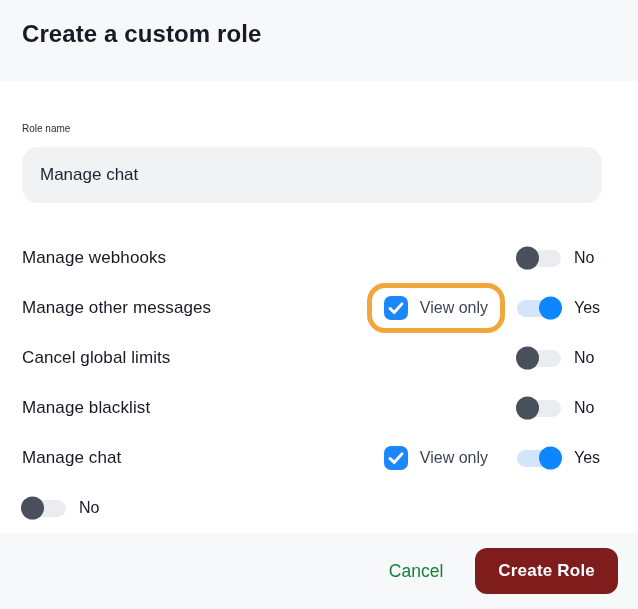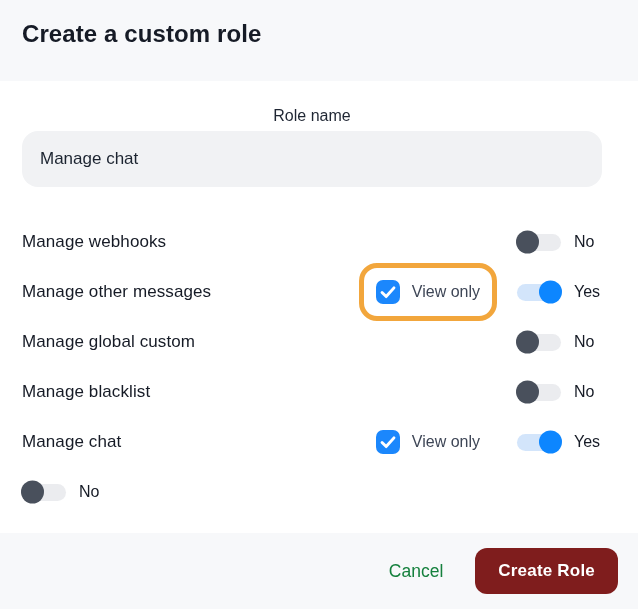--- a/index.html
+++ b/index.html
@@ -30,26 +30,25 @@
     letter-spacing: 0.1px;
     color: #161b26;
   }
   
   .modal-body {
     flex: 1 1 auto;
     padding: 0 36px 0 22px;
     overflow: hidden;
   }
   .field-label {
-    margin-top: 26px;
+    margin-top: 42px;
     height: 18px;
-    font-size: 16px;
+    font-size: 10px;
     color: #1f2633;
     display: block;
-    text-align: center;
   }
   .role-input {
     margin-top: 6px;
     width: 100%;
     height: 56px;
     background: #f1f2f4;
     border: none;
     outline: none;
     border-radius: 16px;
     padding: 0 18px;
@@ -66,25 +65,25 @@
   .perm-label {
     flex: 1 1 auto;
     font-size: 17px;
     color: #161b26;
     letter-spacing: 0.1px;
   }
   
   .view-only-group {
     display: flex;
     align-items: center;
-    height: 58px;
+    height: 50px;
     border: 5px solid transparent;
     border-radius: 18px;
     padding: 0 12px;
-    margin-right: 20px;
+    margin-right: 12px;
   }
   .view-only-group.highlighted { border-color: #f2a63c; }
   .checkbox {
     width: 24px;
     height: 24px;
     border-radius: 7px;
     background: #1b87fc;
     display: flex;
     align-items: center;
     justify-content: center;
@@ -201,21 +200,21 @@
     </div>
     <div class="toggle-group">
       <span class="toggle on">
         <span class="knob"></span>
       </span>
       <span class="toggle-state">Yes</span>
     </div>
   </div>
 
   <div class="perm-row">
-    <div class="perm-label">Manage global custom</div>
+    <div class="perm-label">Cancel global limits</div>
 
     <div class="toggle-group">
       <span class="toggle off">
         <span class="knob"></span>
       </span>
       <span class="toggle-state">No</span>
     </div>
   </div>
 
   <div class="perm-row">

